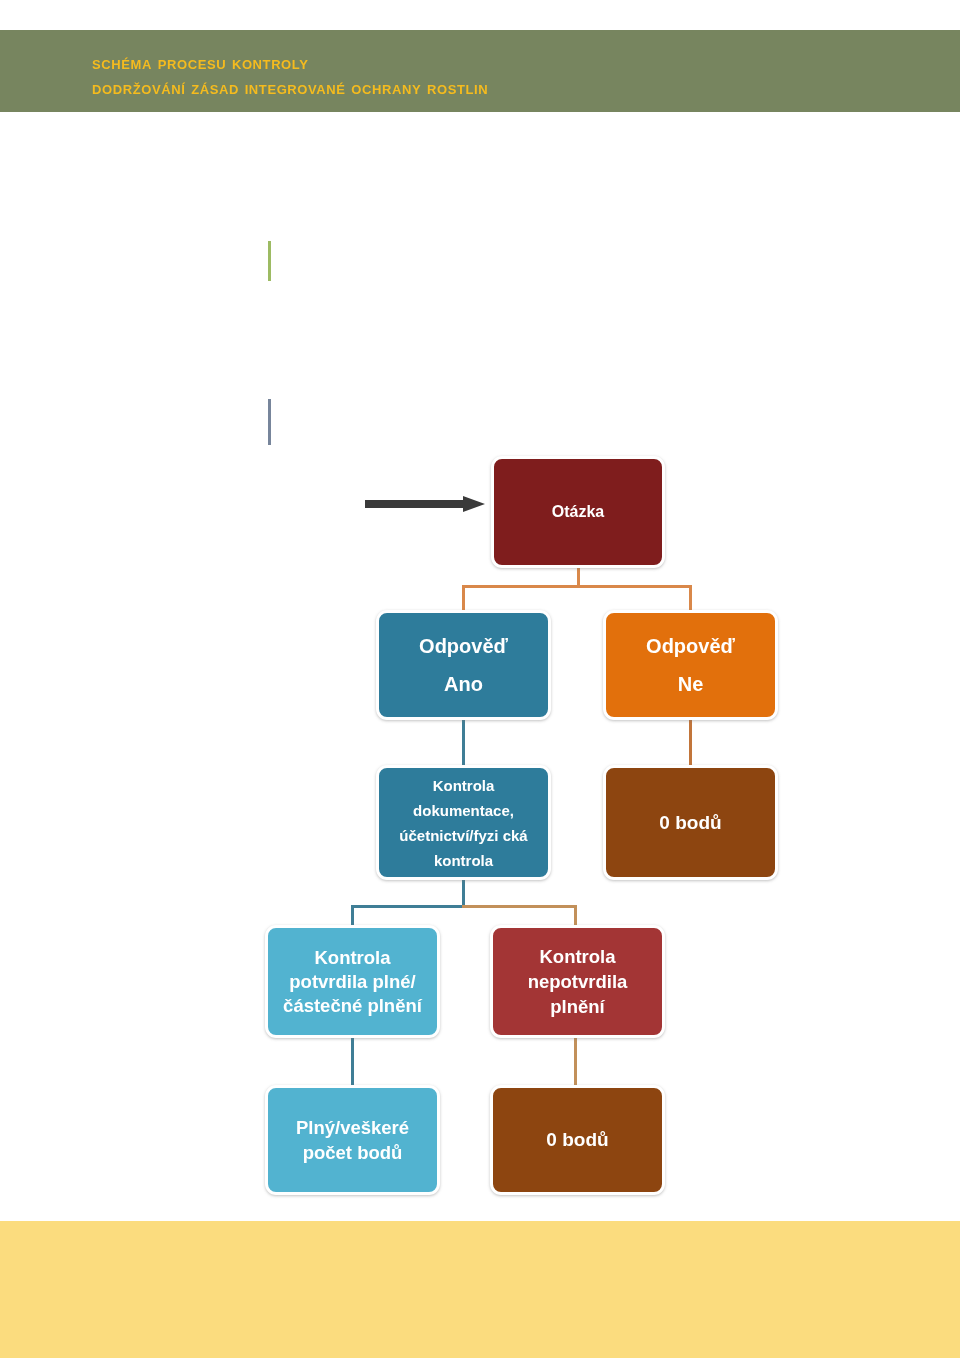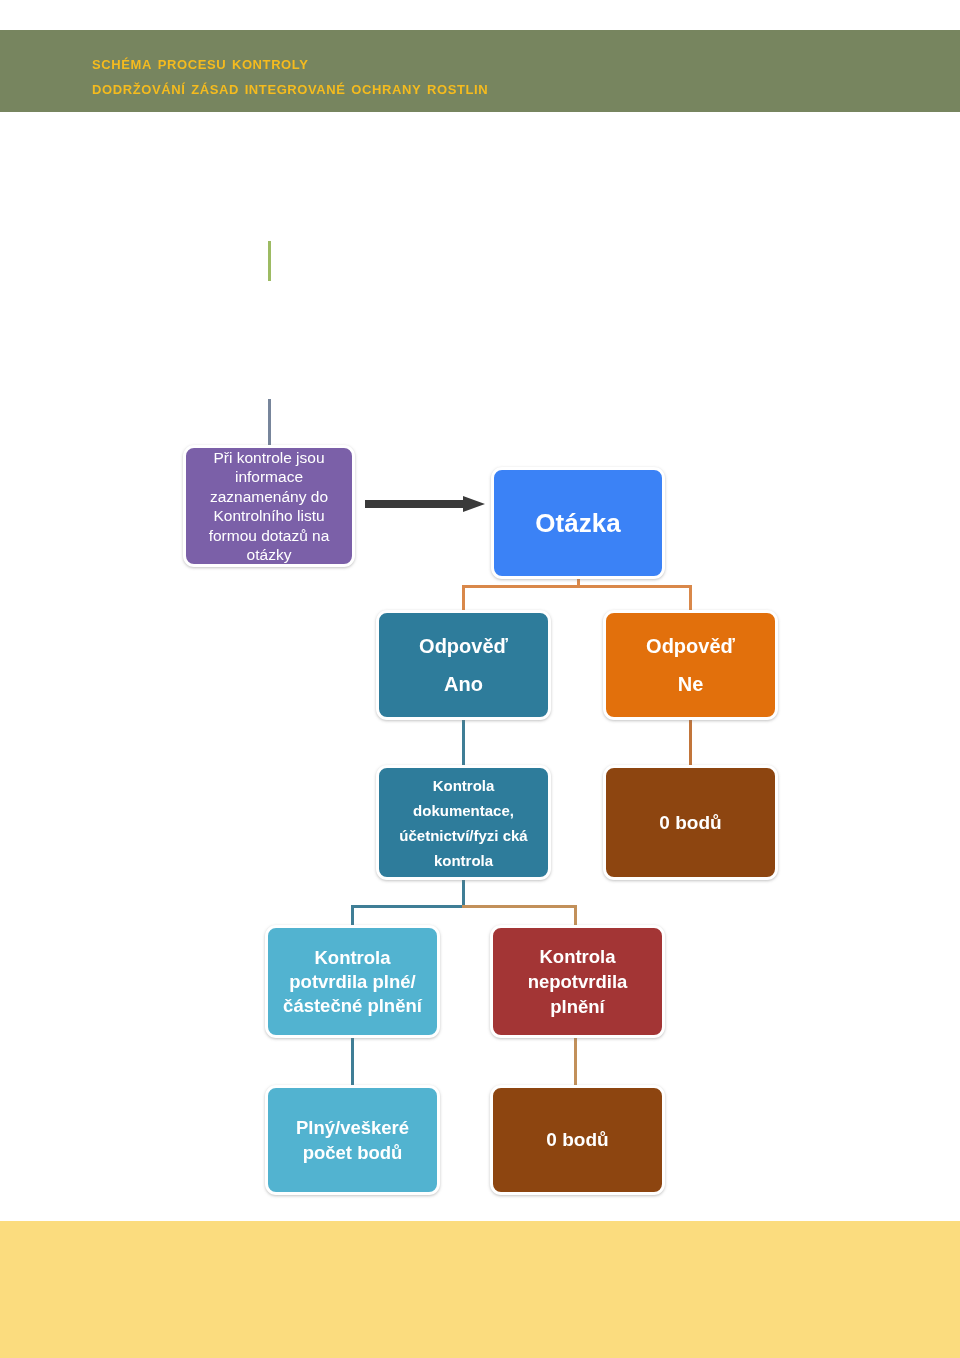--- a/index.html
+++ b/index.html
@@ -61,21 +61,21 @@
     box-shadow: 0 1px 3px rgba(120,120,120,0.45);
     padding: 4px 7px;
     z-index: 5;
   }
   .node .txt { display: block; width: 100%; white-space: pre-line; }
 
   
   #n-selected   { left:183px; top:141px;  width:172px; height:100px; background:#EE8C42; font-size:19px; font-weight:bold; line-height:24px; }
   #n-info       { left:183px; top:281px;  width:172px; height:118px; background:#9DBB63; font-size:17px; font-weight:normal; line-height:22.5px; }
   #n-record     { left:183px; top:445px;  width:172px; height:122px; background:#7B60A8; font-size:15.5px; font-weight:normal; line-height:19.5px; }
-  #n-question   { left:491px; top:467px;  width:174px; height:112px; background:#3b82f6; font-size:26px; font-weight:bold; }
+  #n-question   { left:491px; top:456px;  width:174px; height:112px; background:#7f1d1d; font-size:16px; font-weight:bold; }
   #n-answer-yes { left:376px; top:610px;  width:175px; height:110px; background:#2E7C9B; font-size:20px; font-weight:bold; line-height:38px; }
   #n-answer-no  { left:603px; top:610px;  width:175px; height:110px; background:#E2700C; font-size:20px; font-weight:bold; line-height:38px; }
   #n-docs       { left:376px; top:765px;  width:175px; height:115px; background:#2E7C9B; font-size:15px; font-weight:bold; line-height:25px;justify-content:flex-end; }
   #n-zero-1     { left:603px; top:765px;  width:175px; height:115px; background:#8D4510; font-size:19px; font-weight:bold; }
   #n-confirmed  { left:265px; top:925px;  width:175px; height:113px; background:#52B3D0; font-size:18.5px; font-weight:bold; line-height:24px; }
   #n-notconf    { left:490px; top:925px;  width:175px; height:113px; background:#A33535; font-size:18.5px; font-weight:bold; line-height:25px; }
   #n-points     { left:265px; top:1085px; width:175px; height:110px; background:#52B3D0; font-size:18.5px; font-weight:bold; line-height:25px; }
   #n-zero-2     { left:490px; top:1085px; width:175px; height:110px; background:#8D4510; font-size:19px; font-weight:bold; }
 
   
@@ -147,23 +147,20 @@
   <div class="conn h" id="c10"></div>
   <div class="conn h" id="c11"></div>
   <div class="conn v" id="c12"></div>
   <div class="conn v" id="c13"></div>
 
   <div class="conn v" id="c14"></div>
   <div class="conn v" id="c15"></div>
 
 
 
-  <div class="node" id="n-record">
-    <span class="txt">Při kontrole jsou informace zaznamenány do Kontrolního listu formou dotazů na otázky</span>
-  </div>
 
   <div class="node" id="n-question">
     <span class="txt">Otázka</span>
   </div>
 
   <div class="node" id="n-answer-yes">
     <span class="txt">Odpověď
 Ano</span>
   </div>
 

